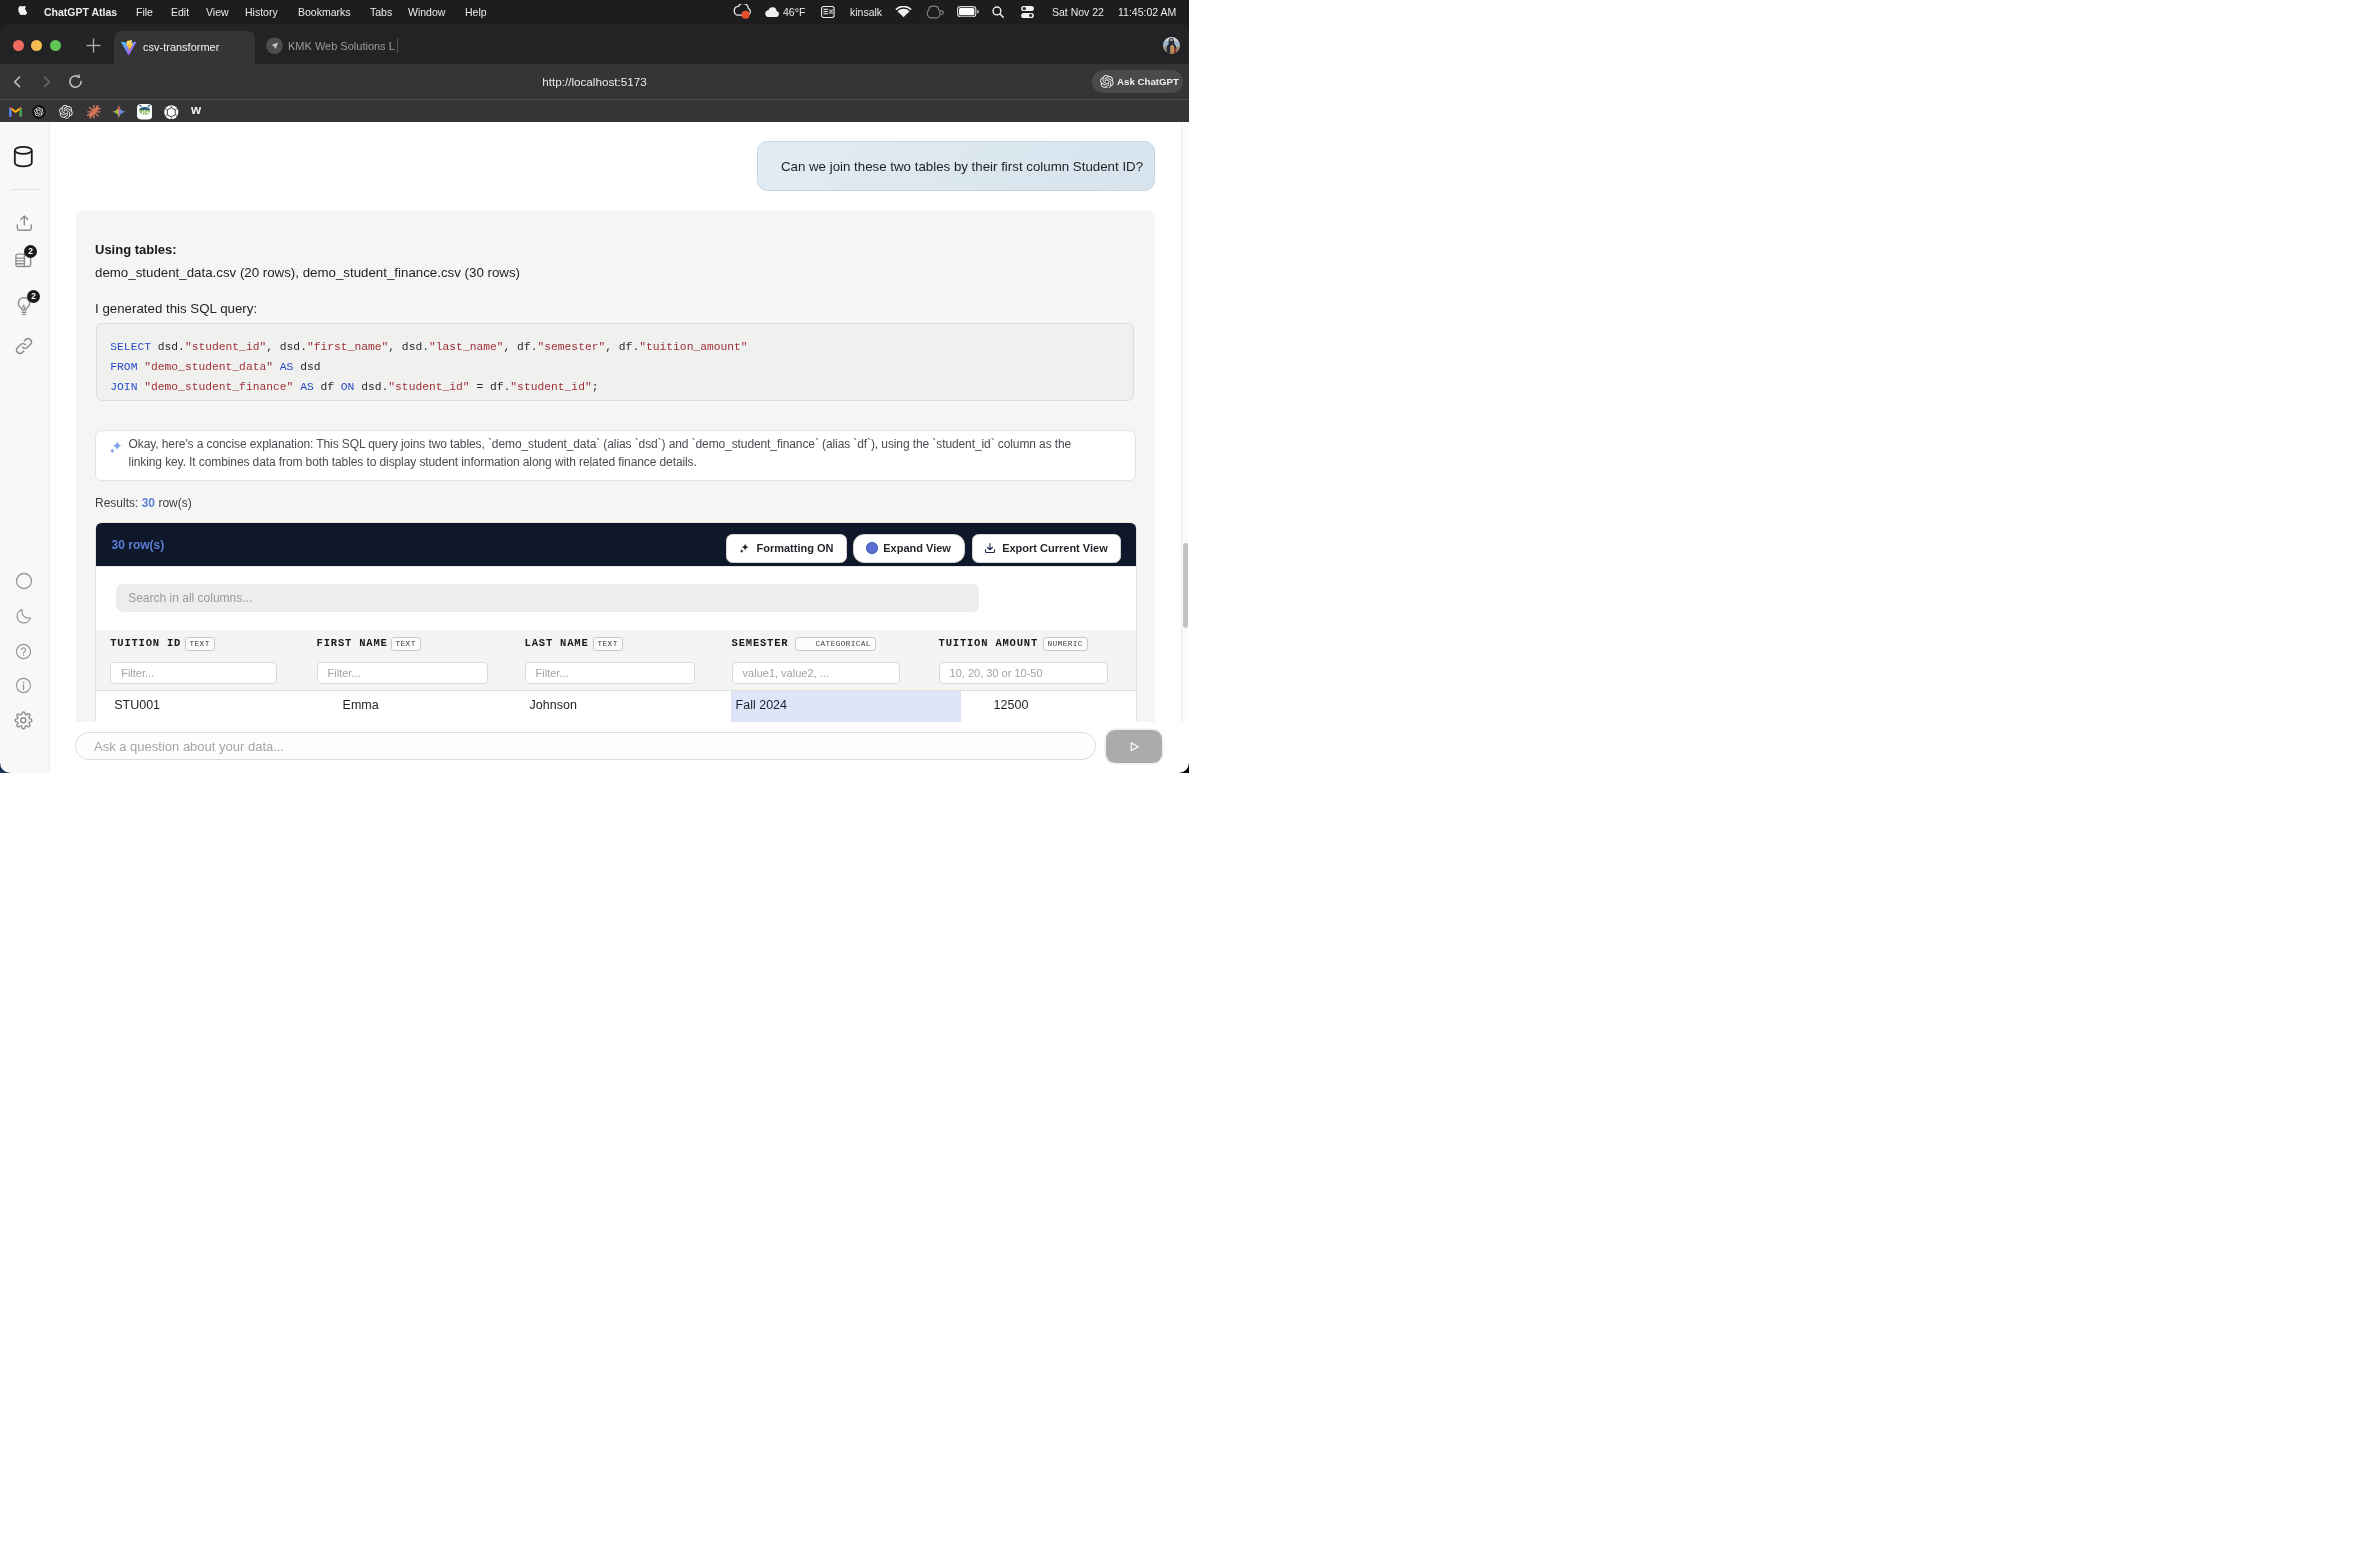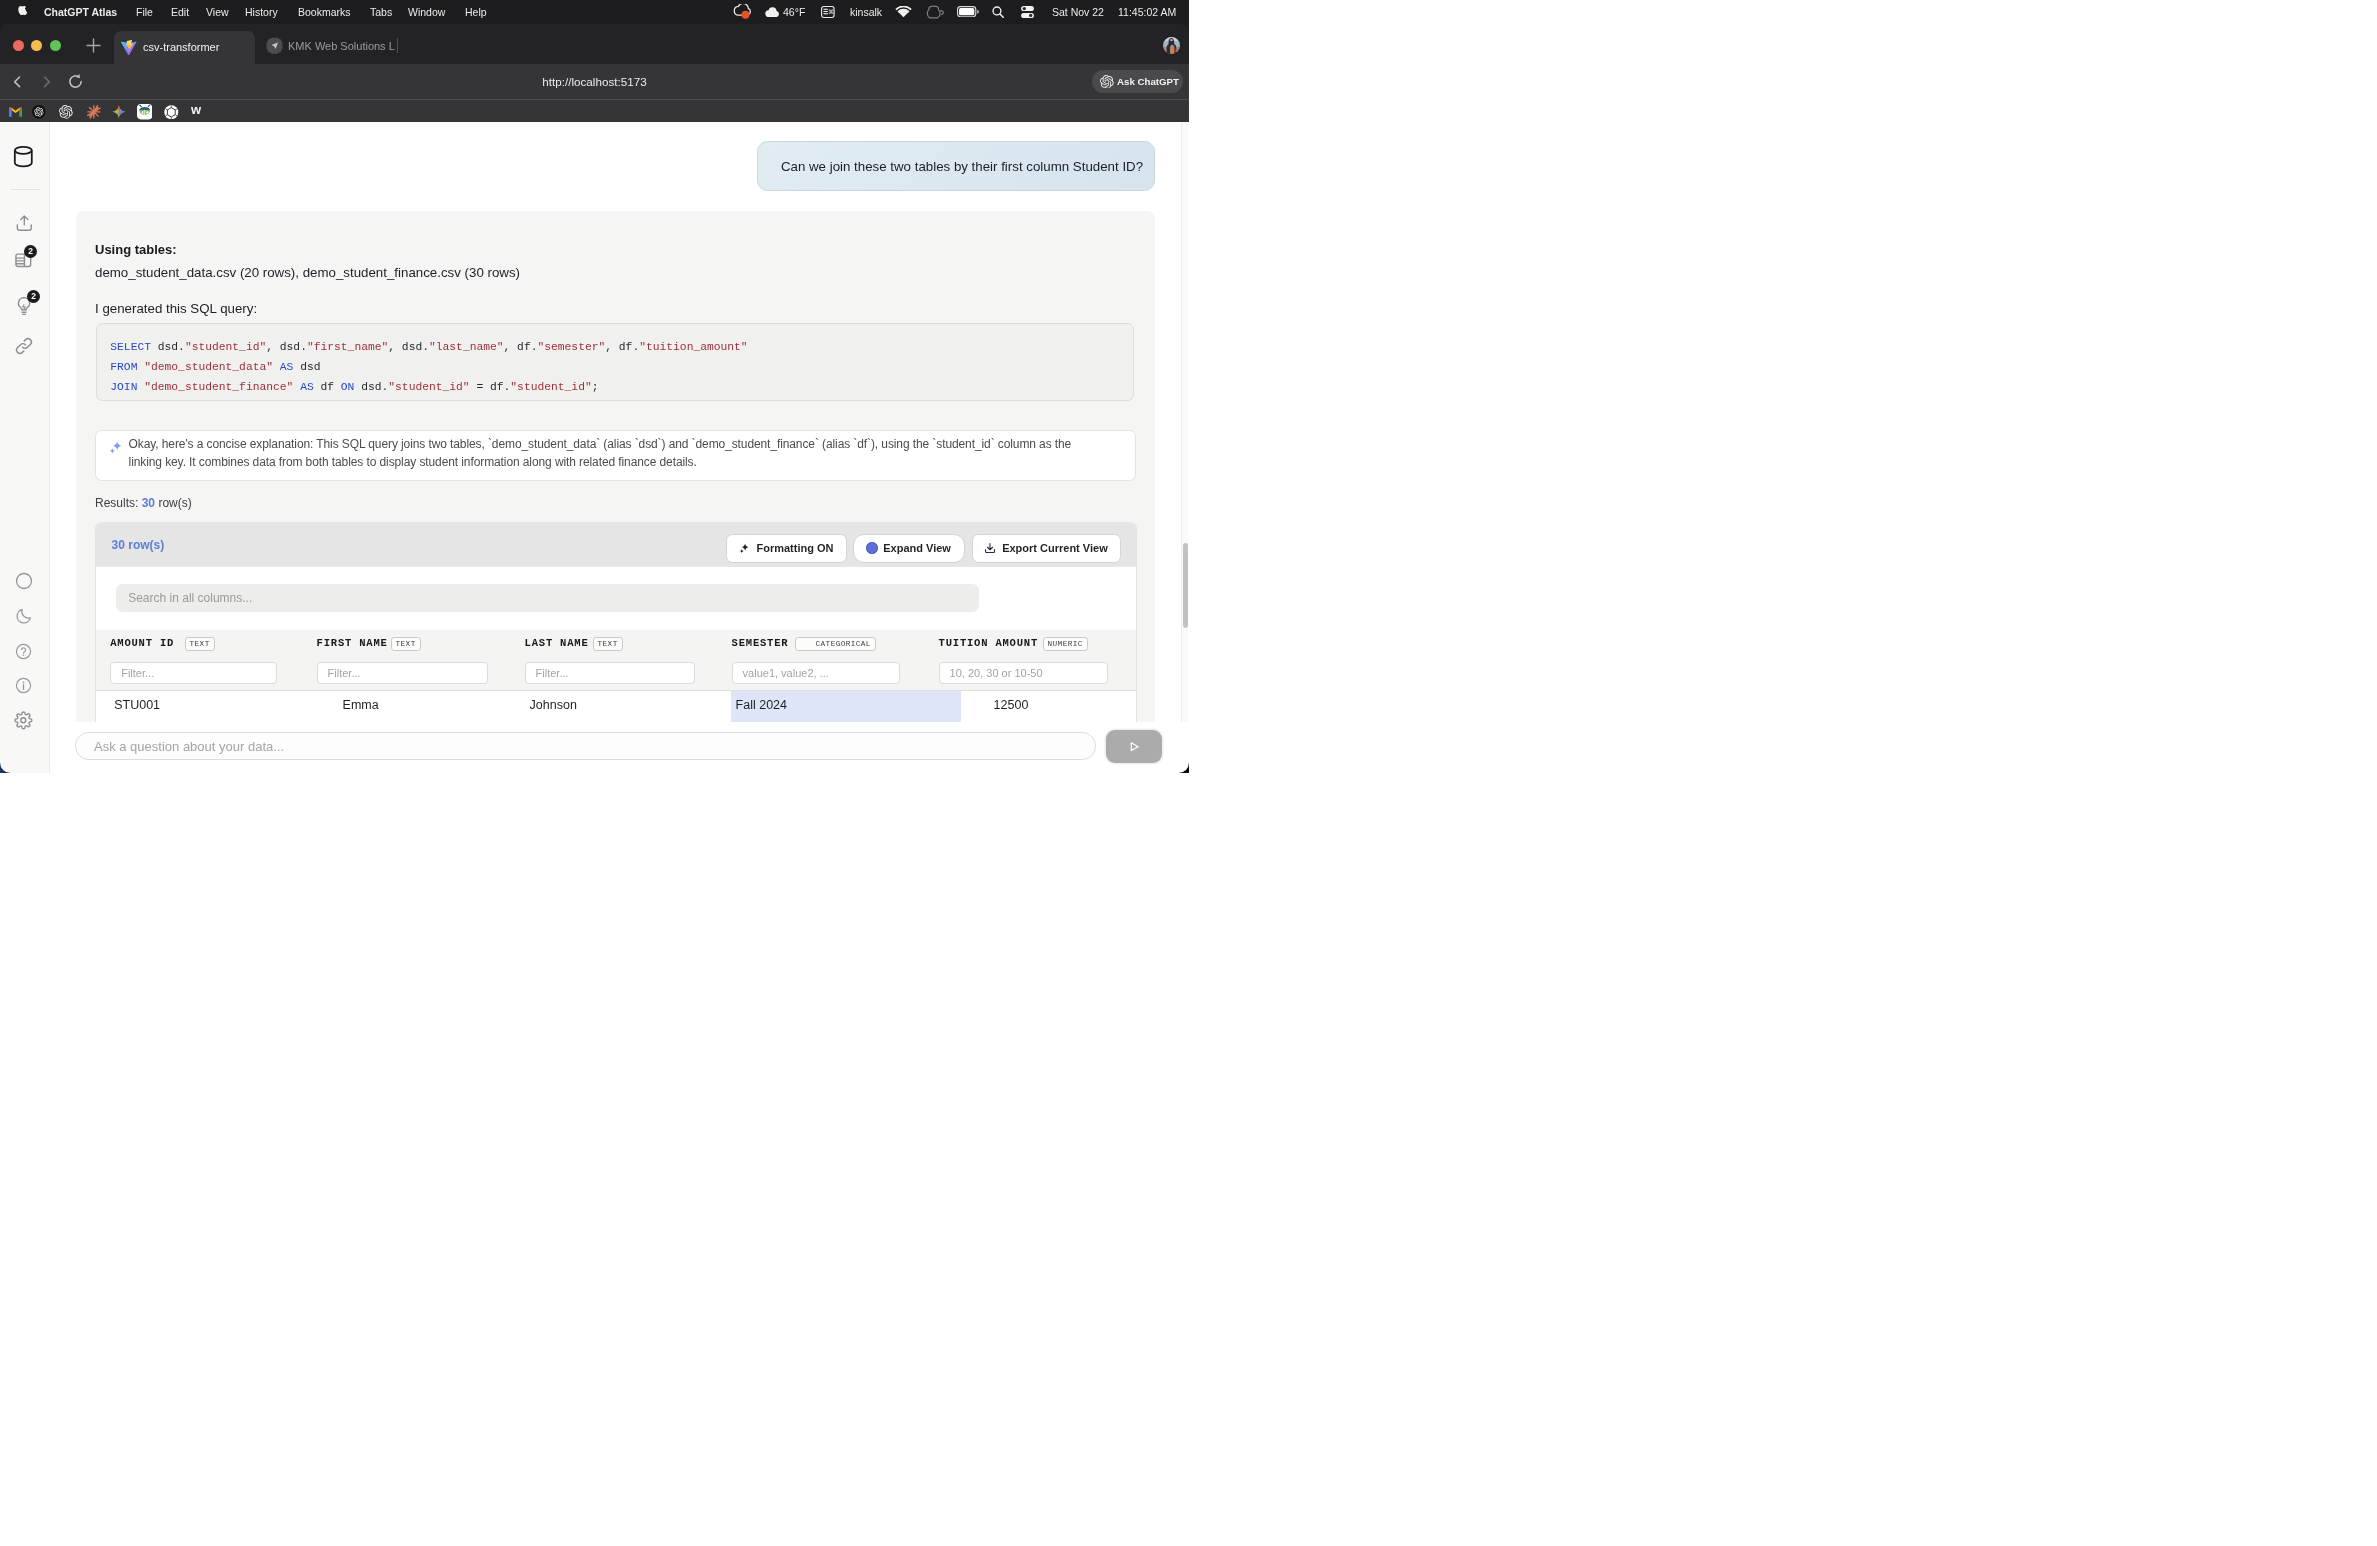--- a/index.html
+++ b/index.html
@@ -32,21 +32,21 @@
 
 #code { position:absolute; left:20px; top:112px; width:1038px; height:78px; background:#f0f0ef; border:0.8px solid #dcdcdb; border-radius:6.5px; font-family:"Liberation Mono", monospace; font-size:11.3px; line-height:20px; color:#26292e; padding:12.5px 0 0 13.3px; }
 .kw { color:#2749c9; } .st { color:#9e3039; }
 
 #explain { position:absolute; left:18.6px; top:219px; width:1041px; height:51px; background:#fff; border:0.8px solid #e3e3e2; border-radius:6.5px; }
 #explain .tx { position:absolute; left:33px; top:5.3px; width:987px; font-size:12px; letter-spacing:-0.1px; line-height:17.4px; color:#494d52; }
 
 #results { position:absolute; left:19px; top:285px; font-size:12px; color:#3c4043; }
 
 #tcard { position:absolute; left:18.6px; top:311px; width:1042px; height:251px; background:#ffffff; border:0.8px solid #e4e4e3; border-radius:6.5px; overflow:hidden; }
-#thead-bar { position:absolute; left:0; top:0; width:100%; height:44px; background:#e5e5e5; border-bottom:0.8px solid #e6e6e5; }
+#thead-bar { position:absolute; left:0; top:0; width:100%; height:44px; background:#0f172a; border-bottom:0.8px solid #e6e6e5; }
 .btn { position:absolute; top:10.5px; height:29px; background:#fff; border:0.8px solid #d4d4d3; border-radius:6.5px; font-size:11px; font-weight:bold; color:#1f2328; display:flex; align-items:center; justify-content:center; gap:5.7px; }
 #search { position:absolute; left:20.6px; top:61px; width:863px; height:28px; background:#ededec; border-radius:6.5px; font-size:12px; color:#9a9a9a; line-height:28px; padding-left:12px; }
 
 #thead2 { position:absolute; left:0; top:107px; width:100%; height:61px; background:#f4f4f3; border-bottom:0.8px solid #dfdfde; }
 .col-h { position:absolute; top:7.3px; font-family:"Liberation Mono", monospace; font-weight:bold; font-size:10.5px; letter-spacing:0.8px; color:#17191c; }
 .badge { position:absolute; top:7.3px; height:13.7px; border:0.8px solid #c9c9c8; border-radius:3.2px; background:#fcfcfb; font-family:"Liberation Mono", monospace; font-size:7.7px; letter-spacing:0.4px; color:#3a3d41; line-height:13px; padding:0 4px; }
 .filter { position:absolute; top:32px; height:22px; background:#fff; border:0.8px solid #dbdbda; border-radius:4px; font-size:11px; color:#a3a3a3; line-height:21px; padding-left:10px; }
 #trow { position:absolute; left:0; top:168px; width:100%; height:36px; background:#fff; border-bottom:0.8px solid #ececeb; }
 .cell { position:absolute; top:6.9px; font-size:12.5px; color:#1d2025; }
 
@@ -328,21 +328,21 @@
           <div class="btn" style="left:876px; width:149px;">
               <svg width="12" height="12" viewBox="0 0 24 24" fill="none" stroke="#242b4a" stroke-width="2.2" stroke-linecap="round" stroke-linejoin="round">
                 <path d="M3 15v4a2 2 0 0 0 2 2h14a2 2 0 0 0 2-2v-4"></path>
                 <path d="M12 3v12M7 10.5 12 15.5 17 10.5"></path>
               </svg>
               <span>Export Current View</span>
             </div>
         </div>
         <div id="search">Search in all columns...</div>
         <div id="thead2">
-          <div class="col-h" style="left:14.6px;">AMOUNT ID</div>
+          <div class="col-h" style="left:14.6px;">TUITION ID</div>
             <div class="badge" style="left:89px;">TEXT</div>
           <div class="col-h" style="left:221px;">FIRST NAME</div>
             <div class="badge" style="left:295px;">TEXT</div>
           <div class="col-h" style="left:429px;">LAST NAME</div>
             <div class="badge" style="left:497px;">TEXT</div>
           <div class="col-h" style="left:636px;">SEMESTER</div>
             <div class="badge" style="left:699px;padding-left:20px;">CATEGORICAL</div>
           <div class="col-h" style="left:843px;">TUITION AMOUNT</div>
             <div class="badge" style="left:947px;">NUMERIC</div>
           <div class="filter" style="left:14.6px; width:167px;">Filter...</div>

